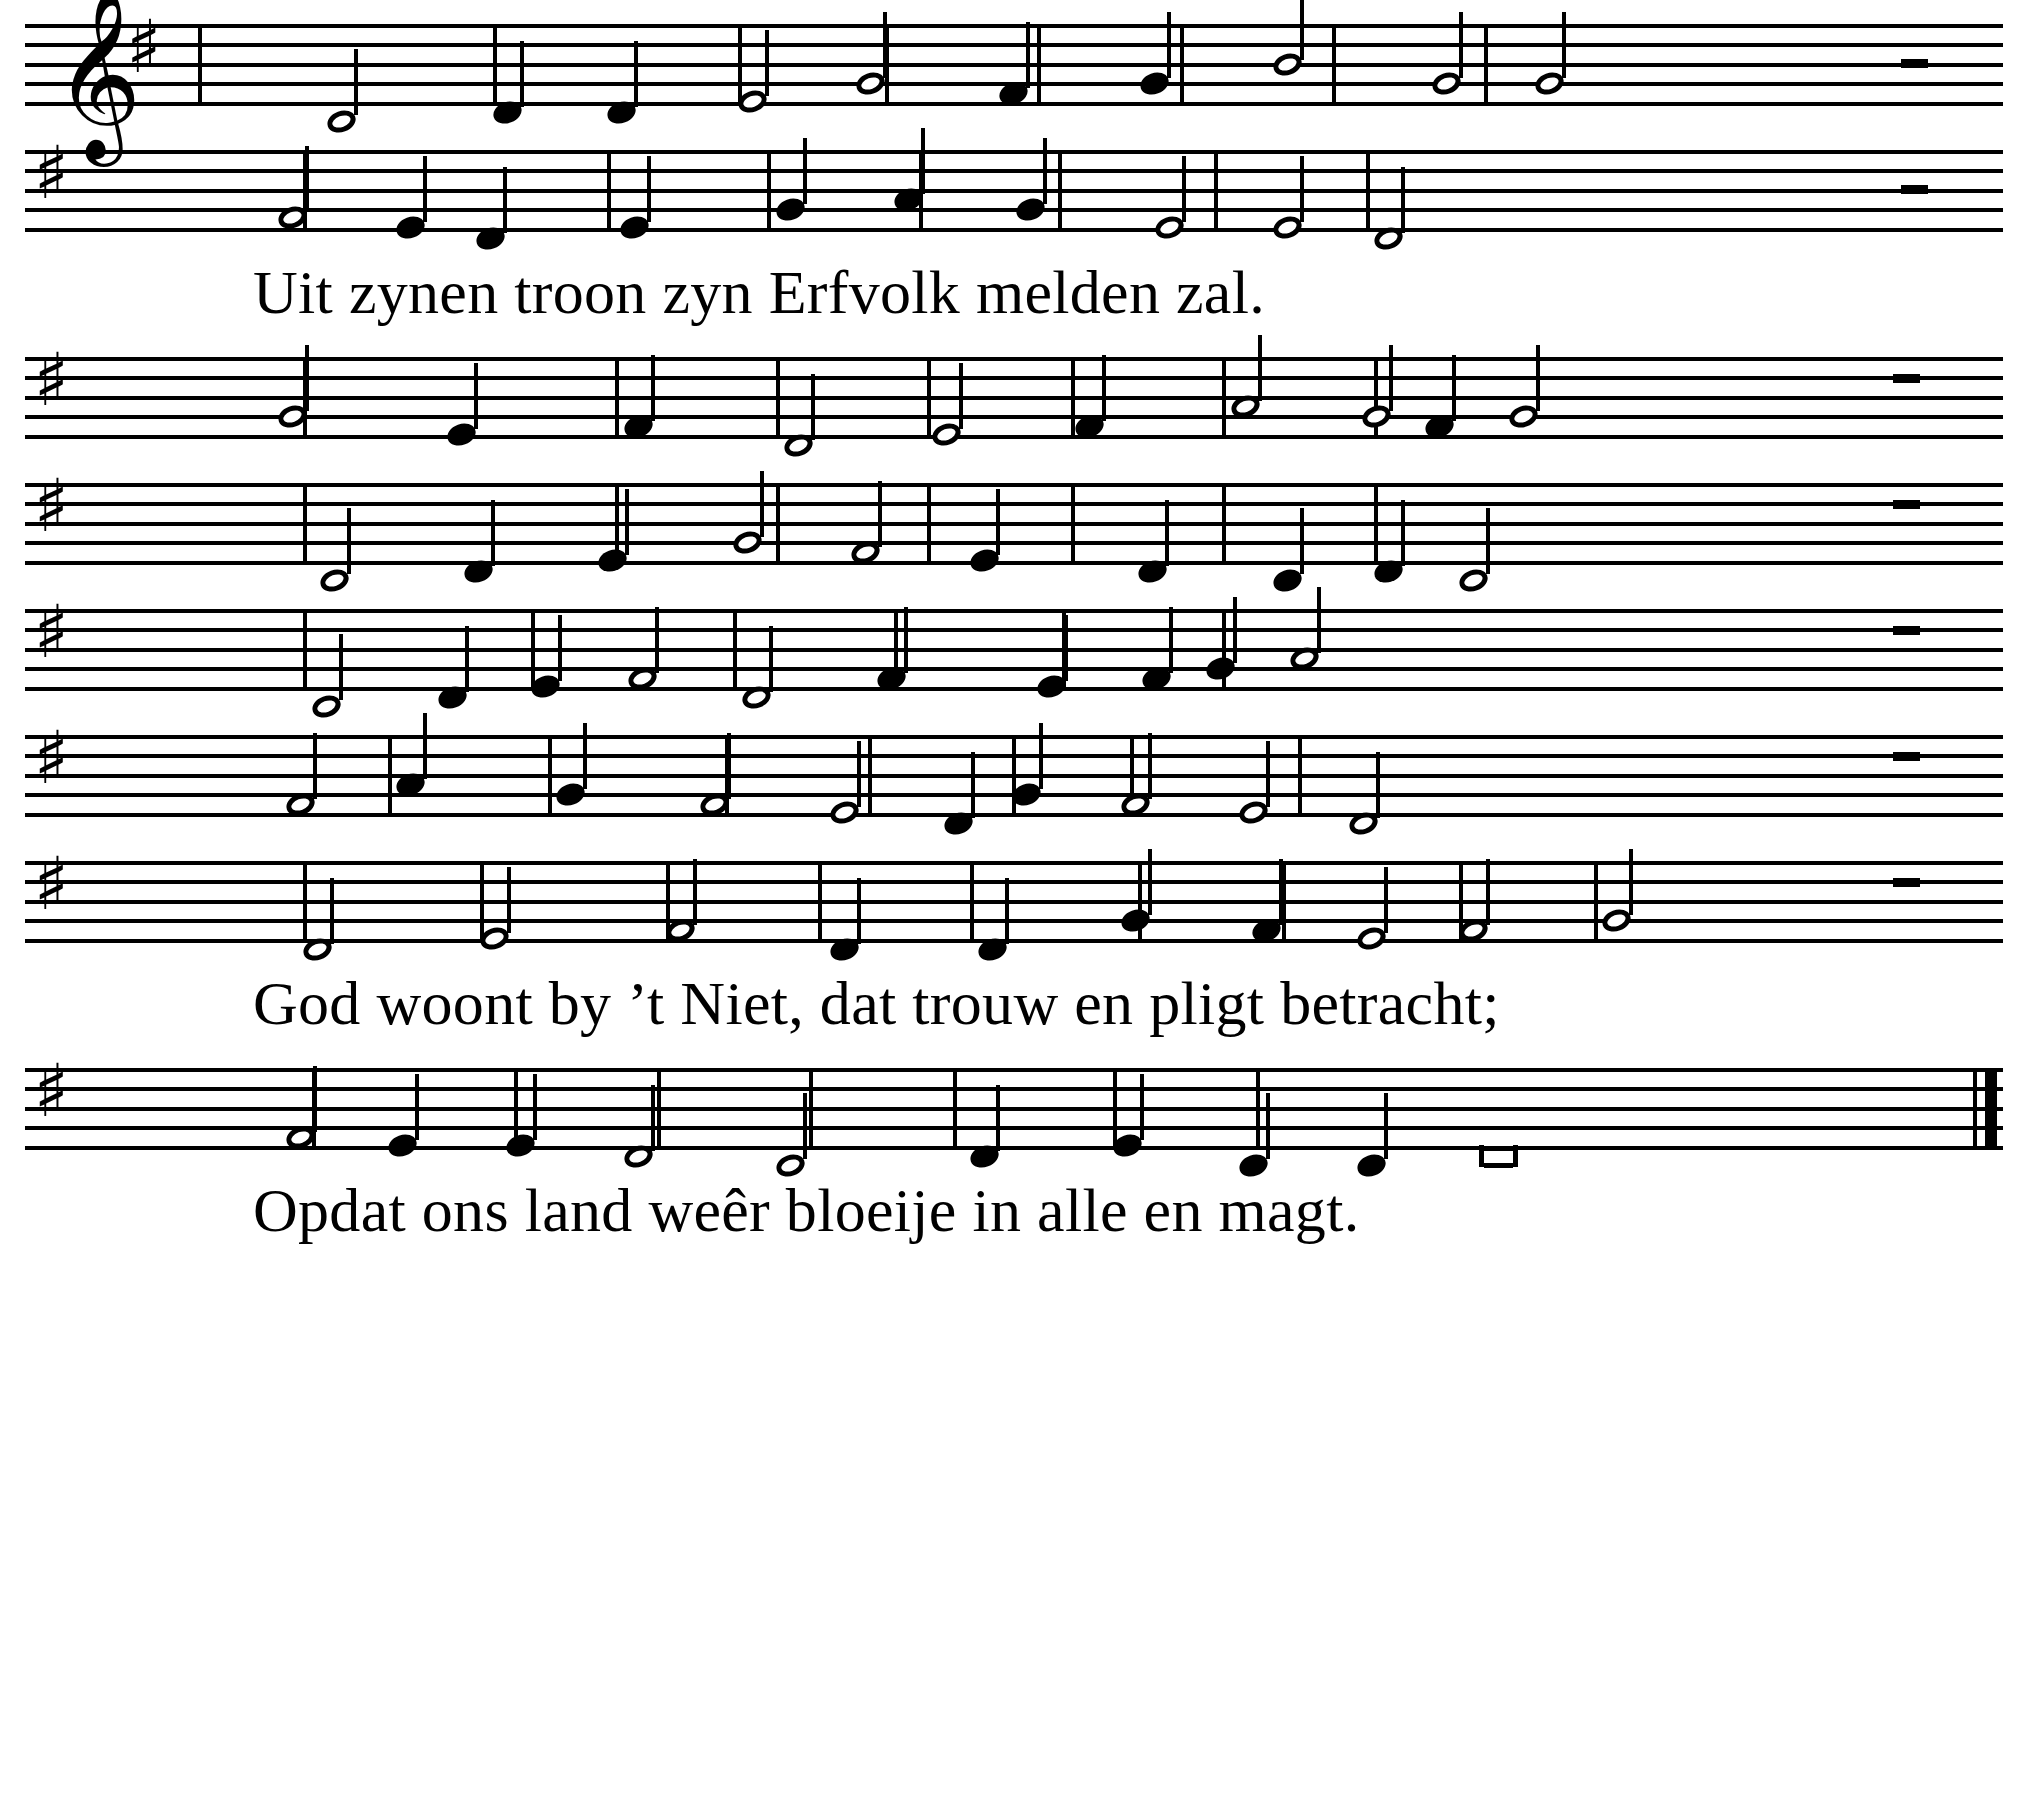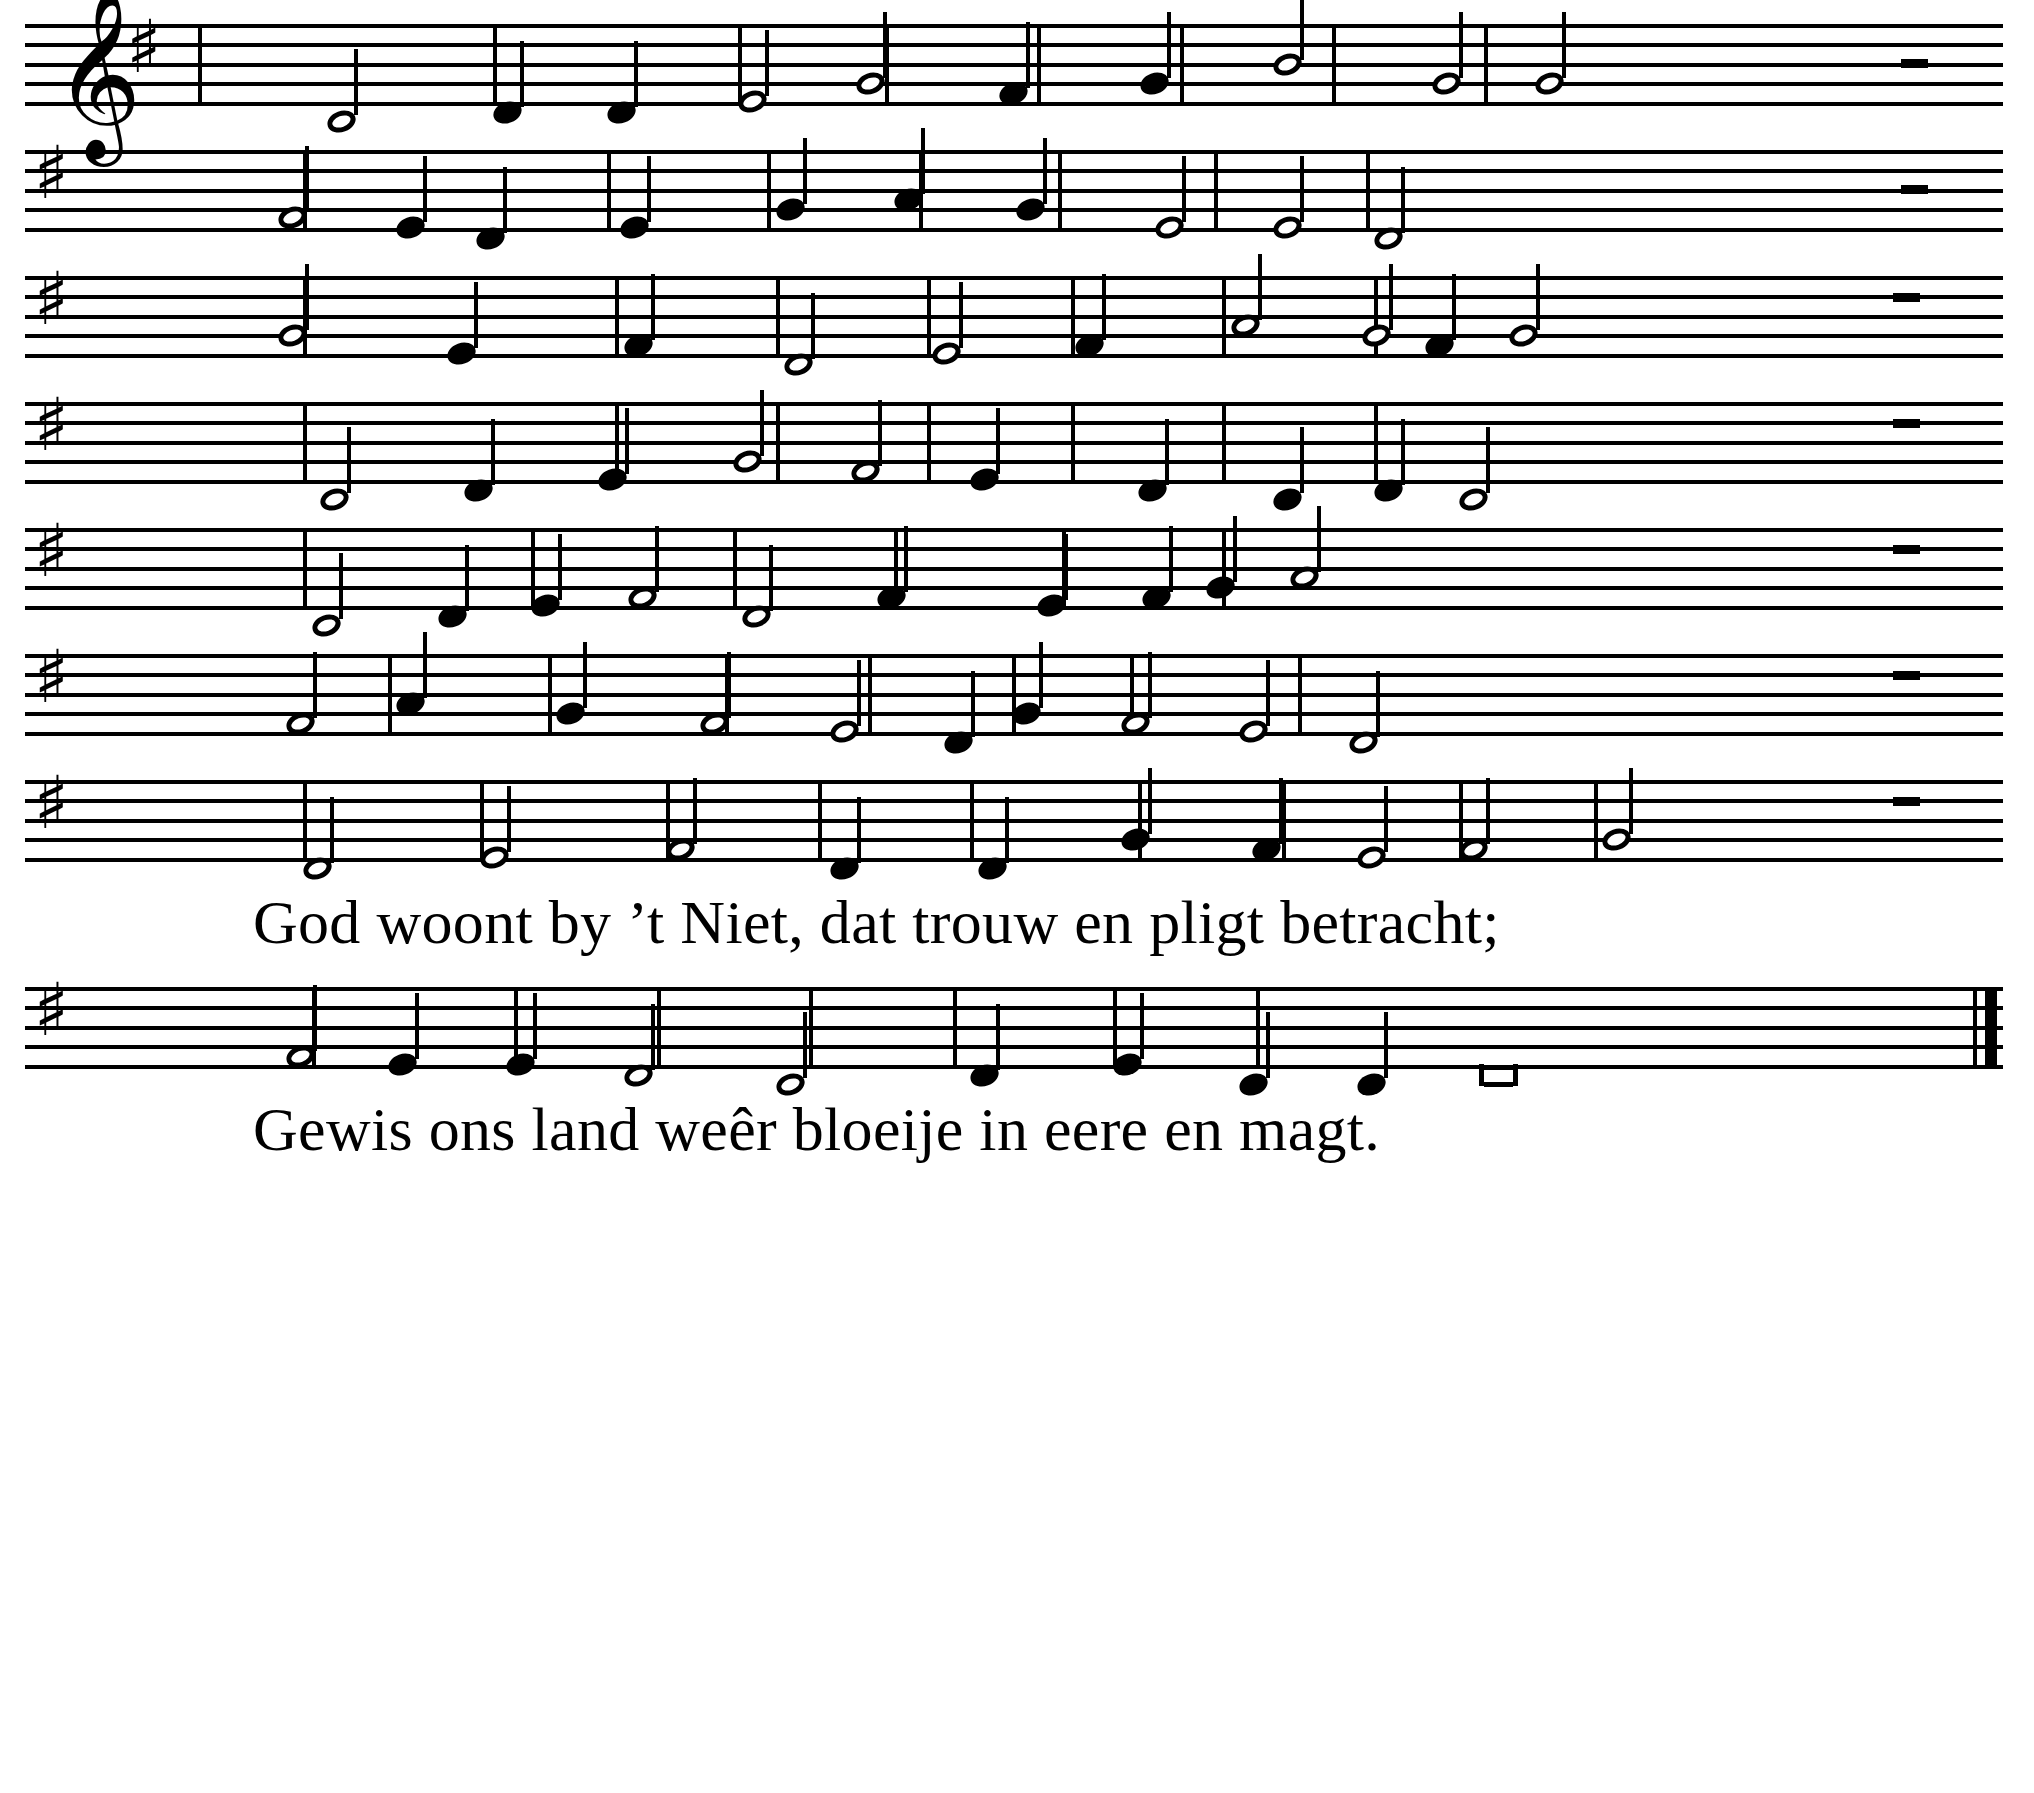--- a/index.html
+++ b/index.html
@@ -245,20 +245,21 @@
 
         <div class="note open" style="left:1248px; top:67px;"></div>
         <div class="stem" style="left:1275px; top:6.7px;"></div>
 
         <div class="note open" style="left:1349px; top:78px;"></div>
         <div class="stem" style="left:1376px; top:17px;"></div>
 
         <div class="rest-half" style="left:1876px; top:35px;"></div>
       </div>
     </div>
+    <div class="lyric">Uit zynen troon zyn Erfvolk melden zal.</div>
   </div>
 
   <div class="system">
     <div class="staff-wrap">
       <div class="staff">
         <div class="line l0"></div>
         <div class="line l1"></div>
         <div class="line l2"></div>
         <div class="line l3"></div>
         <div class="line l4"></div>
@@ -573,17 +574,17 @@
         <div class="stem" style="left:1359px; top:25px;"></div>
 
         <div class="brevis" style="left:1459px; top:78px;"></div>
 
         <div class="finalbar" style="left:1948px;">
           <div class="thin"></div>
           <div class="thick"></div>
         </div>
       </div>
     </div>
-    <div class="lyric">Gewis ons land weêr bloeije in eere en magt.</div>
+    <div class="lyric">Opdat ons land weêr bloeije in alle en magt.</div>
   </div>
 
 </div>
 
 
 </body></html>

